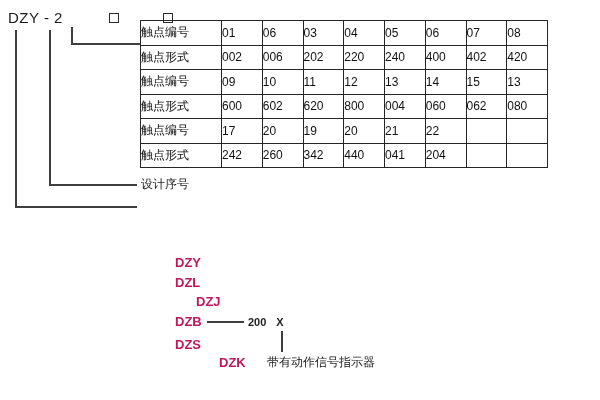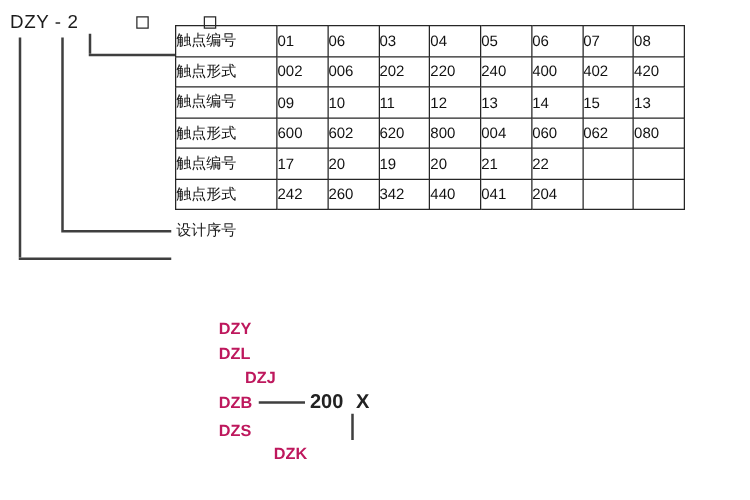--- a/index.html
+++ b/index.html
@@ -46,21 +46,21 @@
     position:absolute;font-size:12px;color:#1a1a1a;white-space:nowrap;line-height:13px;
   }
   
   .model-item{
     position:absolute;left:175px;
     font-size:13px;font-weight:bold;color:#be185d;line-height:14px;
   }
   .dzb-value{
     position:absolute;left:248px;top:315px;
     display:flex;gap:10px;
-    font-size:16px;font-weight:bold;color:#222;line-height:14px;
+    font-size:11px;font-weight:bold;color:#222;line-height:14px;
   }
   .note{
     position:absolute;left:267px;top:356px;
     font-size:12px;color:#1a1a1a;line-height:13px;white-space:nowrap;
   }
 </style>
 </head>
 <body>
 
 <div class="canvas">
@@ -171,14 +171,15 @@
   <div class="model-item" style="top:338px;">DZS</div>
   <div class="model-item" style="top:356px;padding-left:44px;">DZK</div>
 
   <div class="ln h" style="left:207px;top:321px;width:37px;"></div>
   <div class="dzb-value">
     <span>200</span>
     <span>X</span>
   </div>
 
   <div class="ln v" style="left:281px;top:331px;height:21px;"></div>
+  <div class="note">带有动作信号指示器</div>
 
 </div>
 
 </body></html>

